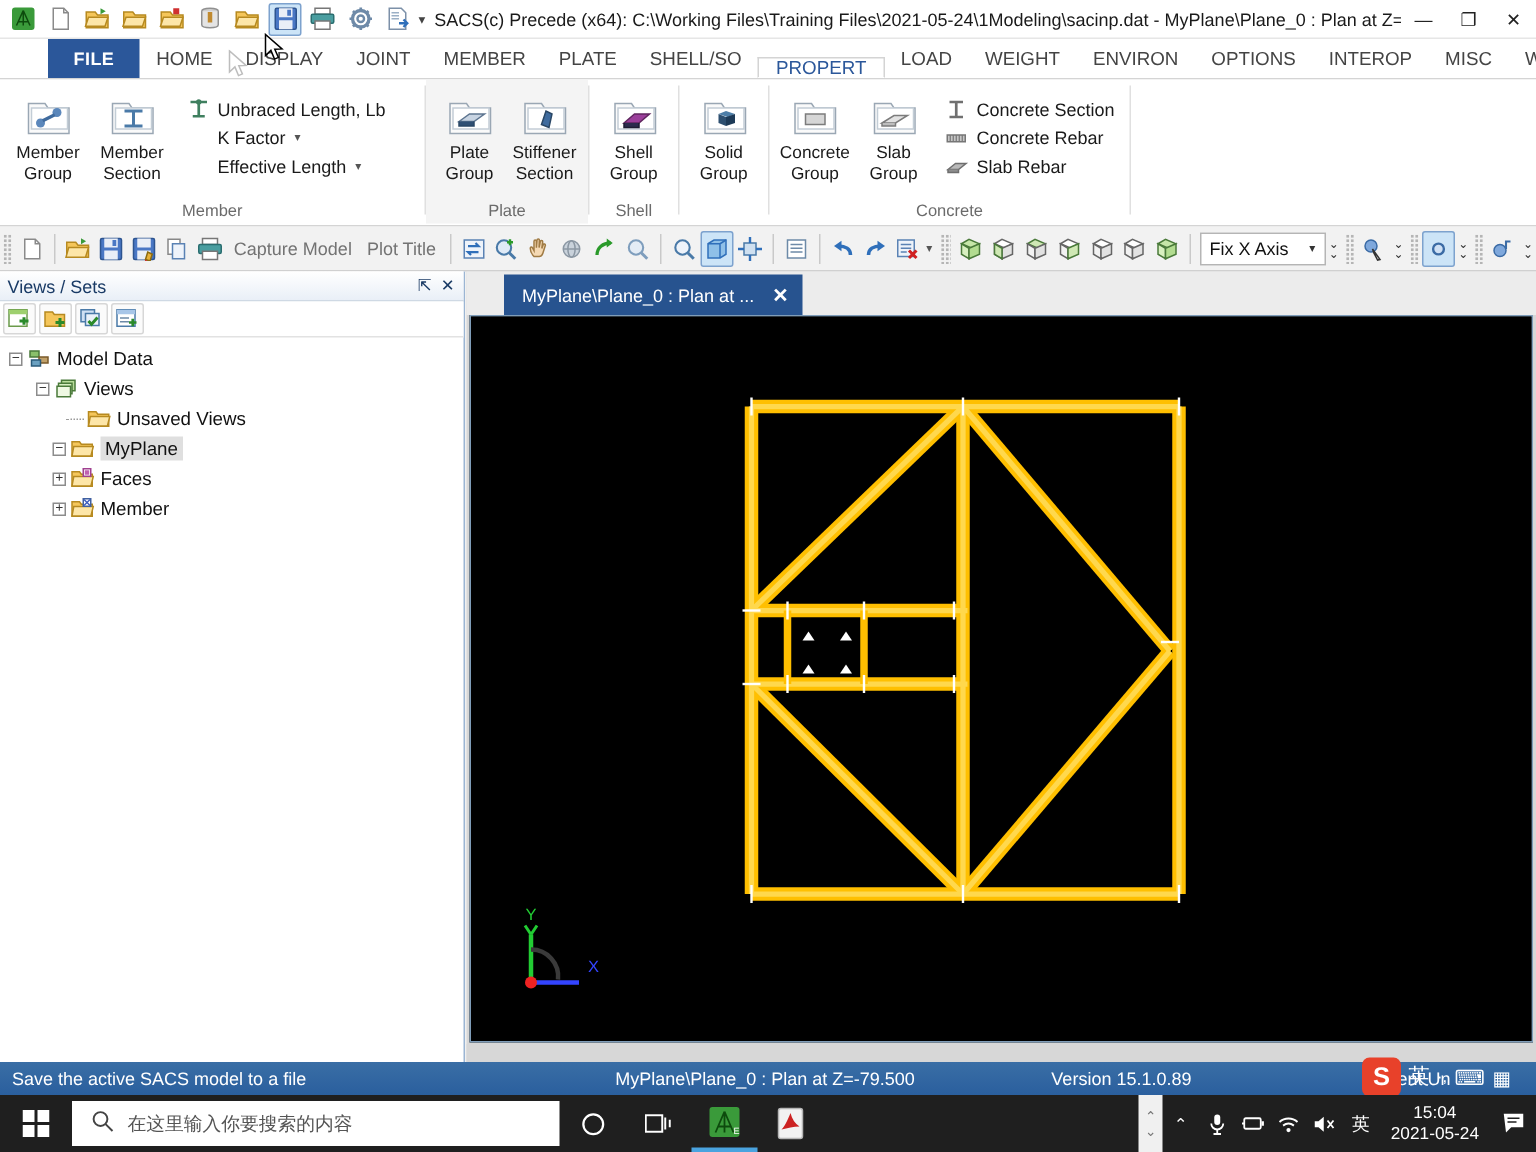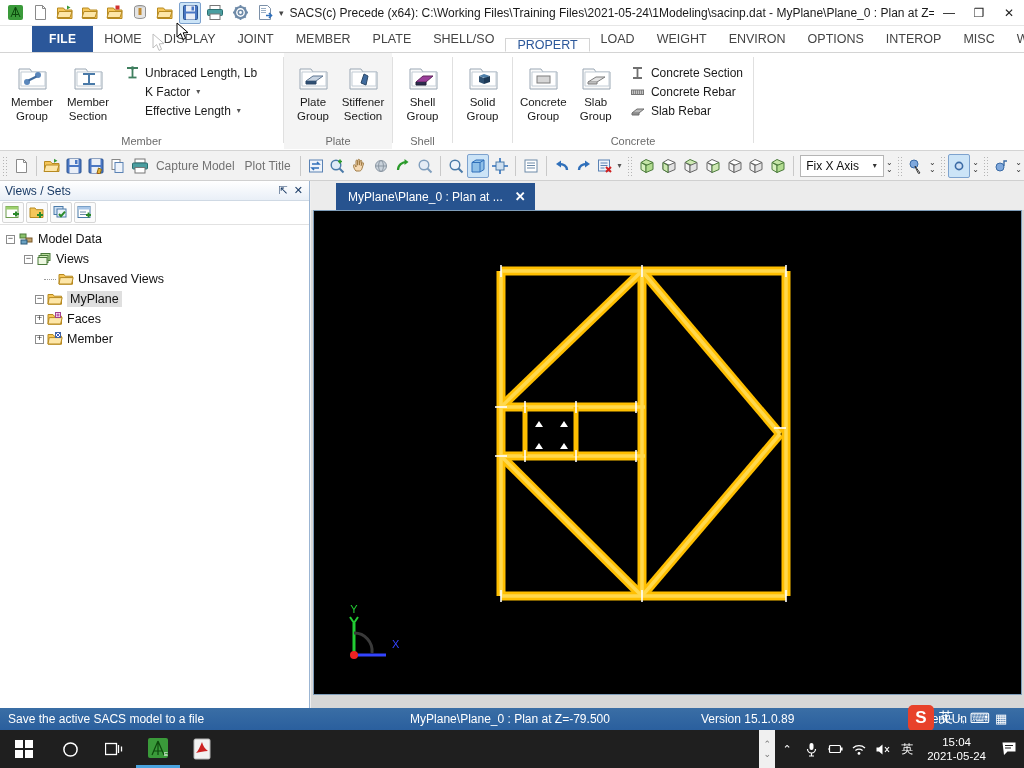--- a/index.html
+++ b/index.html
@@ -930,20 +930,29 @@
 
   <div class="taskbar">
     <div class="startbtn">
       <svg width="18" height="18" viewBox="0 0 18 18">
           <rect x="0" y="0" width="8" height="8" fill="#fff"></rect>
           <rect x="10" y="0" width="8" height="8" fill="#fff"></rect>
           <rect x="0" y="10" width="8" height="8" fill="#fff"></rect>
           <rect x="10" y="10" width="8" height="8" fill="#fff"></rect>
         </svg>
     </div>
+    <div class="searchbox">
+      <span>
+        <svg width="15" height="15" viewBox="0 0 15 15">
+            <circle cx="6" cy="6" r="4.6" fill="none" stroke="#444" stroke-width="1.3"></circle>
+            <path d="M9.4 9.4L14 14" stroke="#444" stroke-width="1.3"></path>
+          </svg>
+      </span>
+      <span>在这里输入你要搜索的内容</span>
+    </div>
     <div class="tb-icon">
       <svg width="17" height="17" viewBox="0 0 17 17">
           <circle cx="8.5" cy="8.5" r="6.6" fill="none" stroke="#fff" stroke-width="1.5"></circle>
         </svg>
     </div>
     <div class="tb-icon">
       <svg width="19" height="16" viewBox="0 0 19 16">
           <rect x="0.5" y="2.5" width="11" height="11" fill="none" stroke="#fff" stroke-width="1.3"></rect>
           <path d="M13.5 4v8M16.5 5.5v5" stroke="#fff" stroke-width="1.3"></path>
         </svg>

